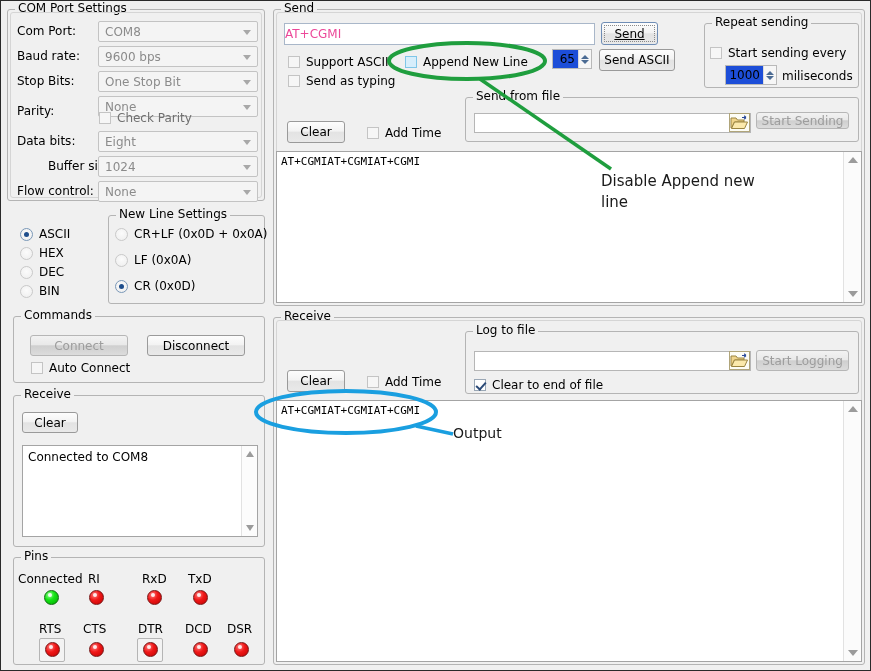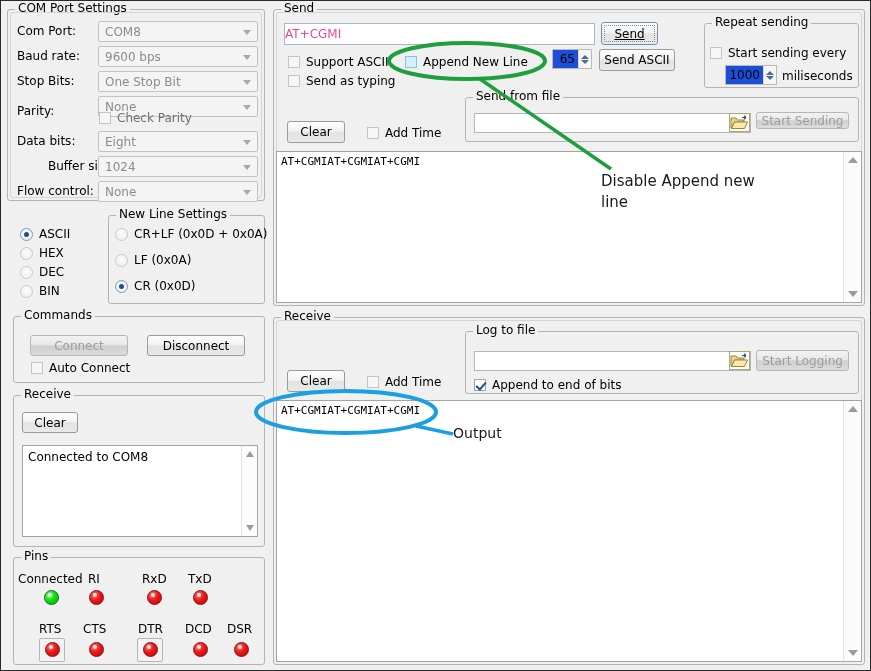--- a/index.html
+++ b/index.html
@@ -376,21 +376,21 @@
       <path d="M1 14 L1 4 L6 4 L7.5 6 L14 6 L14 8 L4.5 8 L1.5 14 Z" fill="#f0d58c" stroke="#9a8440" stroke-width="1"></path>
       <path d="M4.5 8 L17.5 8 L14.5 14.5 L1.5 14.5 Z" fill="#fbe9ac" stroke="#9a8440" stroke-width="1"></path>
       <path d="M12 3.5 L16 3.5 M16 3.5 L14.2 1.8 M16 3.5 L14.2 5.2" stroke="#2b4a9a" stroke-width="1.2" fill="none"></path>
     </svg>
   </div>
   <div class="btn disabled" style="left:755px;top:349px;width:93px;height:21px;">
     <span>Start Logging</span>
   </div>
   <div class="cb checked" style="left:473px;top:377px;">
     <span class="box"></span>
-    <span class="tx">Append to end of bits</span>
+    <span class="tx">Clear to end of file</span>
   </div>
 
   <div class="ta" style="left:275px;top:399px;width:586px;height:262px;">
     <div class="content">AT+CGMIAT+CGMIAT+CGMI</div>
     <div class="sb">
       <span class="ar up"></span>
       <span class="ar dn"></span>
     </div>
   </div>
 

